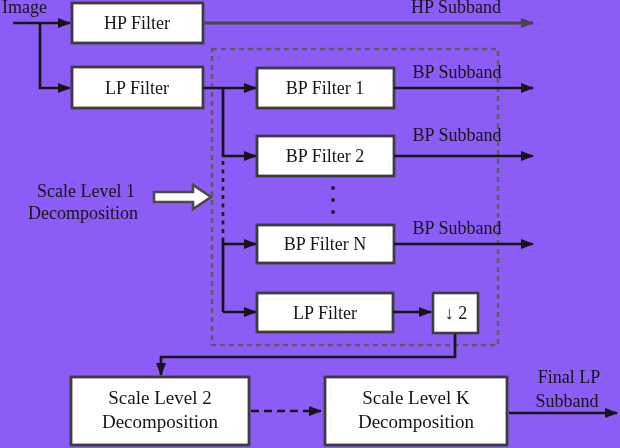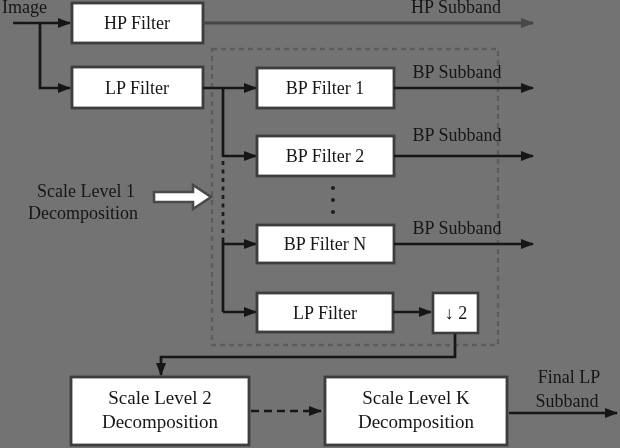--- a/index.html
+++ b/index.html
@@ -4,21 +4,21 @@
 <style>
   html, body {
     margin: 0;
     padding: 0;
     background: #ffffff;
   }
   #canvas {
     position: relative;
     width: 620px;
     height: 448px;
-    background: #737373;
+    background: #8b5cf6;
     overflow: hidden;
   }
   svg { display: block; }
   .box {
     fill: #ffffff;
     stroke: #3d3d3d;
     stroke-width: 2.8;
   }
   .smallbox {
     fill: #ffffff;

